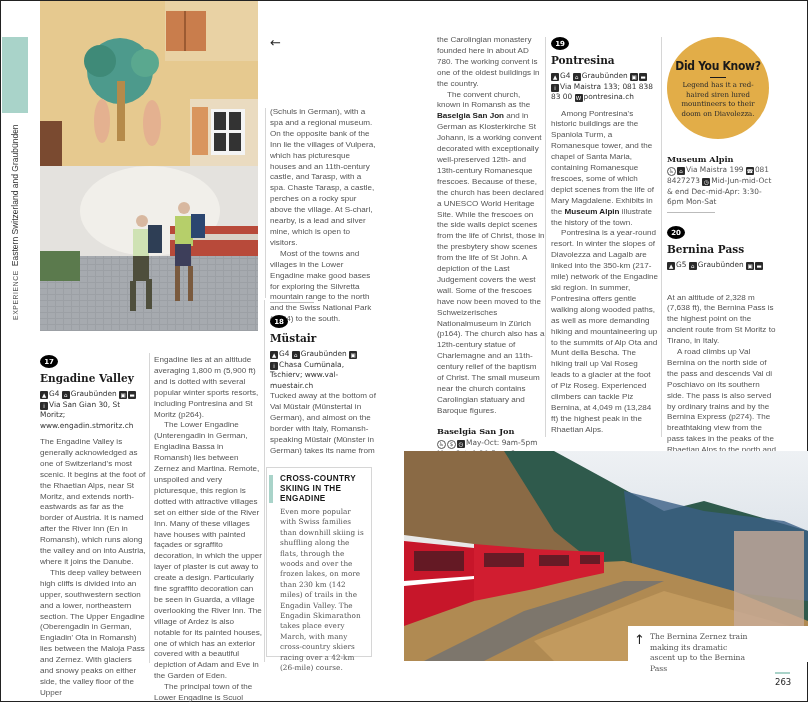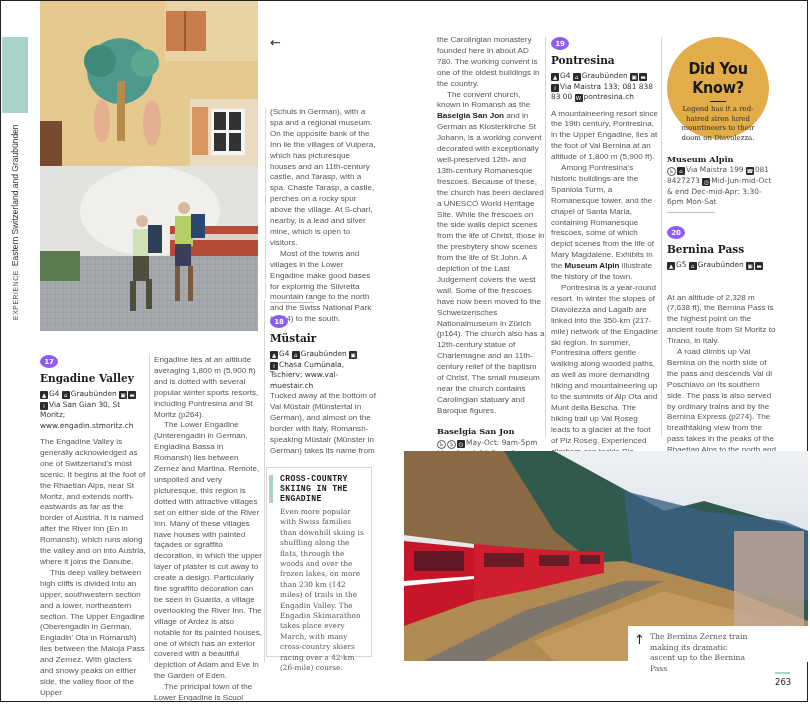--- a/index.html
+++ b/index.html
@@ -5,38 +5,38 @@
   html,body{margin:0;padding:0;}
   body{width:810px;height:704px;background:#fff;position:relative;overflow:hidden;font-family:"DejaVu Sans",sans-serif;color:#4a4a4a;}
   .page-frame{position:absolute;left:0;top:0;width:808px;height:702px;border:1px solid #222;box-sizing:border-box;}
   .abs{position:absolute;}
   .body-text{font-family:"Liberation Sans",sans-serif;font-size:8.1px;line-height:10.9px;color:#555;}
   .body-text p{margin:0;}
   .body-text p.indent{text-indent:10px;}
   .body-text b{color:#222;font-weight:bold;}
   .vrule{position:absolute;width:1px;background:#d6d6d6;}
   .hrule{position:absolute;height:1px;background:#bbb;}
-  .num-badge{width:18px;height:13px;border-radius:50%;background:#8b5cf6;color:#fff;font-family:"DejaVu Sans",sans-serif;font-size:7px;font-weight:bold;display:flex;align-items:center;justify-content:center;}
+  .num-badge{width:18px;height:13px;border-radius:50%;background:#000000;color:#fff;font-family:"DejaVu Sans",sans-serif;font-size:7px;font-weight:bold;display:flex;align-items:center;justify-content:center;}
   .entry-title{font-family:"DejaVu Serif",serif;font-weight:bold;font-size:10.5px;color:#1a1a1a;margin-top:4px;}
   .info{font-family:"DejaVu Sans",sans-serif;font-size:7.4px;line-height:10.5px;color:#333;margin-top:5px;}
   .ico{display:inline-block;width:8px;height:8px;background:#2a2a2a;color:#fff;font-size:5.5px;line-height:8px;text-align:center;border-radius:1px;vertical-align:-1px;margin-right:1px;}
   .ico.round{border-radius:50%;background:transparent;border:1px solid #555;color:#555;width:7px;height:7px;line-height:7px;}
   .caption{font-family:"DejaVu Serif",serif;font-size:7.6px;line-height:10.5px;color:#555;}
   .side-tab{left:2px;top:37px;width:26px;height:76px;background:#a9d3c9;}
   .vertical-label{left:10px;top:320px;transform-origin:left top;transform:rotate(-90deg);white-space:nowrap;font-family:"Liberation Sans",sans-serif;font-size:8.5px;color:#333;}
   .vertical-label .small{font-size:6.8px;letter-spacing:0.6px;color:#555;margin-right:4px;}
   .photo1{left:40px;top:1px;width:218px;height:330px;overflow:hidden;}
   .photo2{left:404px;top:451px;width:404px;height:210px;overflow:hidden;}
   .did-you-know{left:667px;top:37px;width:102px;height:102px;border-radius:50%;background:#e2ad48;text-align:center;}
-  .dyk-title{font-family:"DejaVu Sans Condensed","DejaVu Sans",sans-serif;font-weight:bold;font-size:16px;color:#1a1a1a;margin-top:22px;letter-spacing:-0.3px;}
+  .dyk-title{font-family:"DejaVu Sans Condensed","DejaVu Sans",sans-serif;font-weight:bold;font-size:12px;color:#1a1a1a;margin-top:22px;letter-spacing:-0.3px;}
   .dyk-line{width:16px;height:1px;background:#1a1a1a;margin:4px auto 3px;}
   .dyk-text{font-family:"DejaVu Serif",serif;font-size:7px;line-height:9.5px;color:#2a2a2a;padding:0 10px;text-align:center;}
   .sidebar-box{left:266px;top:467px;width:106px;height:190px;border:1px solid #d6d6d6;box-sizing:border-box;}
   .sidebar-bar{left:269px;top:475px;width:4px;height:28px;background:#a9d3c9;}
-  .sidebar-title{font-family:Liberation Mono, monospace;font-weight:bold;font-size:8.2px;line-height:10px;color:#1a1a1a;letter-spacing:0.3px;}
+  .sidebar-title{font-family:Liberation Sans, sans-serif;font-weight:bold;font-size:8.2px;line-height:10px;color:#1a1a1a;letter-spacing:0.3px;}
   .sidebar-text{font-family:"DejaVu Serif",serif;font-size:7.3px;line-height:10.4px;color:#555;margin-top:3px;}
   .page-num{font-family:"DejaVu Sans",sans-serif;font-size:8.5px;color:#222;}
   .page-num-bar{height:2px;background:#a9d3c9;width:15px;margin-bottom:3px;}
   .caption-box{left:628px;top:626px;width:180px;height:36px;background:#fff;}
   .arrow{font-family:"DejaVu Sans",sans-serif;font-size:13px;color:#222;line-height:12px;}
 </style>
 </head>
 <body>
 
 <div class="page-frame"></div>
@@ -169,21 +169,20 @@
   <div class="num-badge">19</div>
   <div class="entry-title">Pontresina</div>
   <div class="info">
     <span class="ico">▲</span><span>G4</span>
     <span class="ico">⌂</span><span>Graubünden</span>
     <span class="ico">▣</span><span class="ico">▬</span><br>
     <span class="ico">i</span><span>Via Maistra 133; 081 838 83 00</span>
     <span class="ico">W</span><span>pontresina.ch</span>
   </div>
   <div class="body-text" style="margin-top:6px;">
-    <p>A mountaineering resort since the 19th century, Pontresina, in the Upper Engadine, lies at the foot of Val Bernina at an altitude of 1,800 m (5,900 ft).</p>
     <p class="indent"><span>Among Pontresina's historic buildings are the Spaniola Turm, a Romanesque tower, and the chapel of Santa Maria, containing Romanesque frescoes, some of which depict scenes from the life of Mary Magdalene. Exhibits in the </span><b>Museum Alpin</b><span> illustrate the history of the town.</span></p>
     <p class="indent">Pontresina is a year-round resort. In winter the slopes of Diavolezza and Lagalb are linked into the 350-km (217-mile) network of the Engadine ski region. In summer, Pontresina offers gentle walking along wooded paths, as well as more demanding hiking and mountaineering up to the summits of Alp Ota and Munt della Bescha. The hiking trail up Val Roseg leads to a glacier at the foot of Piz Roseg. Experienced climbers can tackle Piz Bernina, at 4,049 m (13,284 ft) the highest peak in the Rhaetian Alps.</p>
   </div>
 </div>
 
 <div class="abs did-you-know">
   <div class="dyk-title">Did You Know?</div>
   <div class="dyk-line"></div>
   <div class="dyk-text">Legend has it a red-haired siren lured mountineers to their doom on Diavolezza.</div>
 </div>

